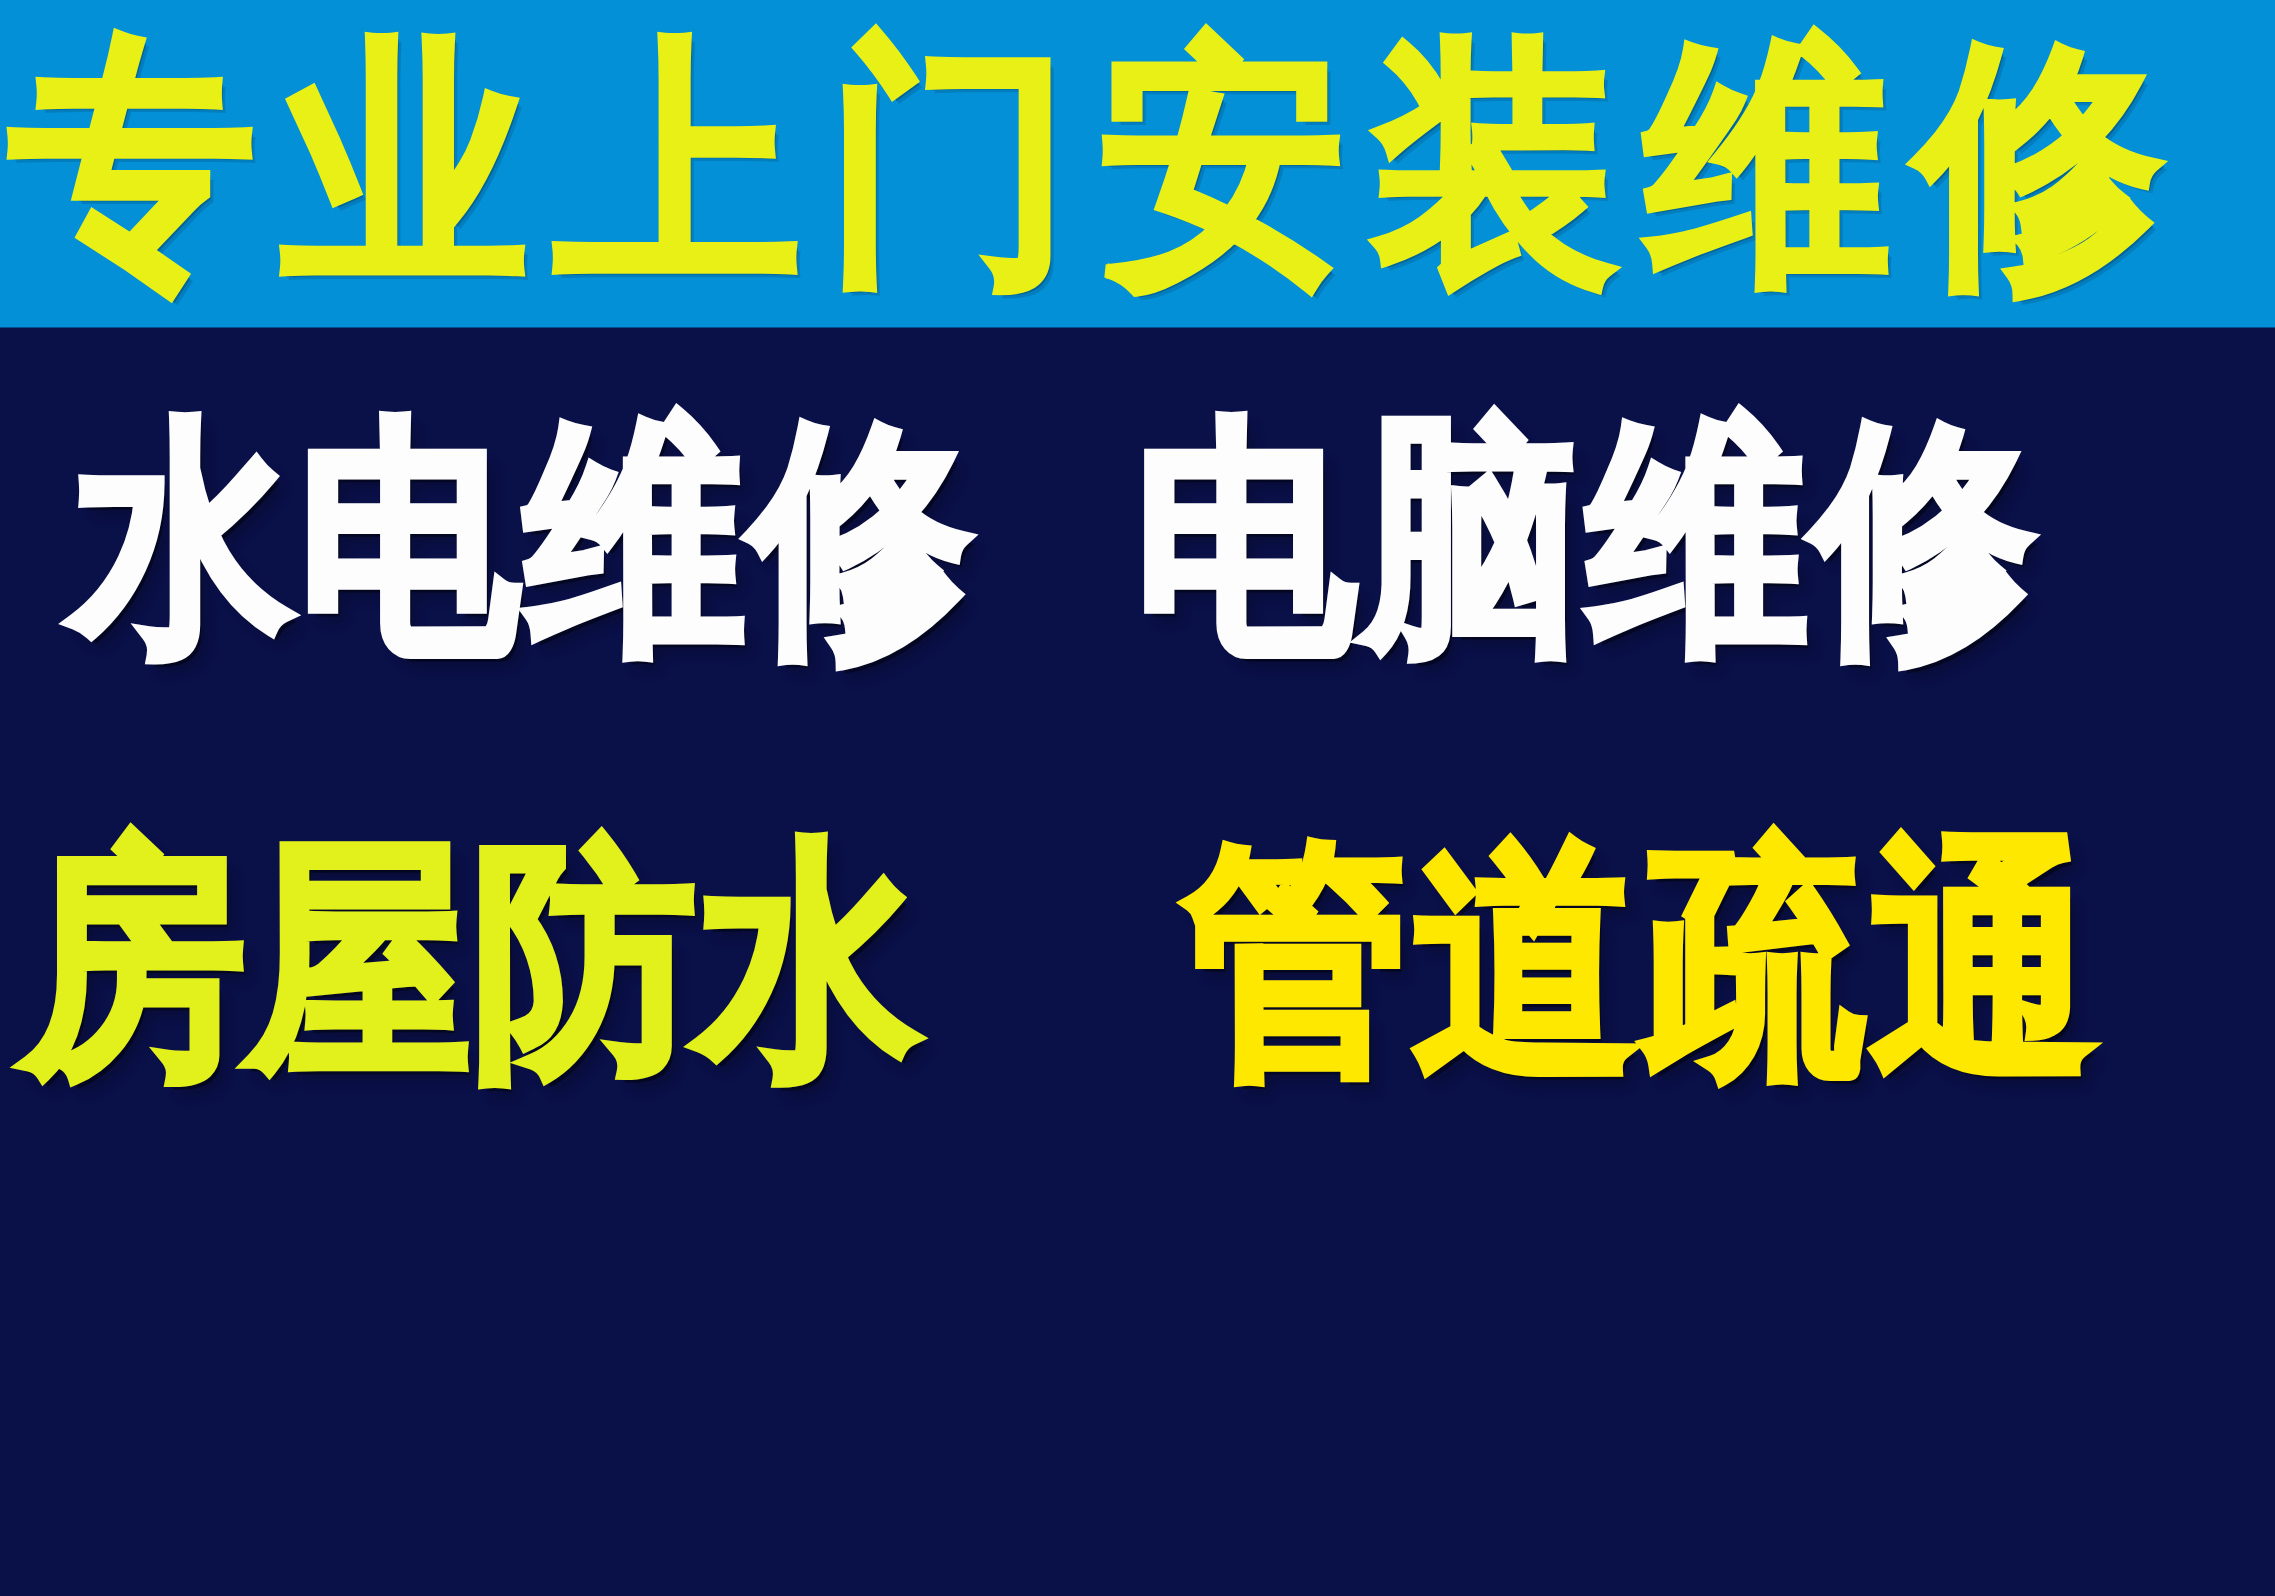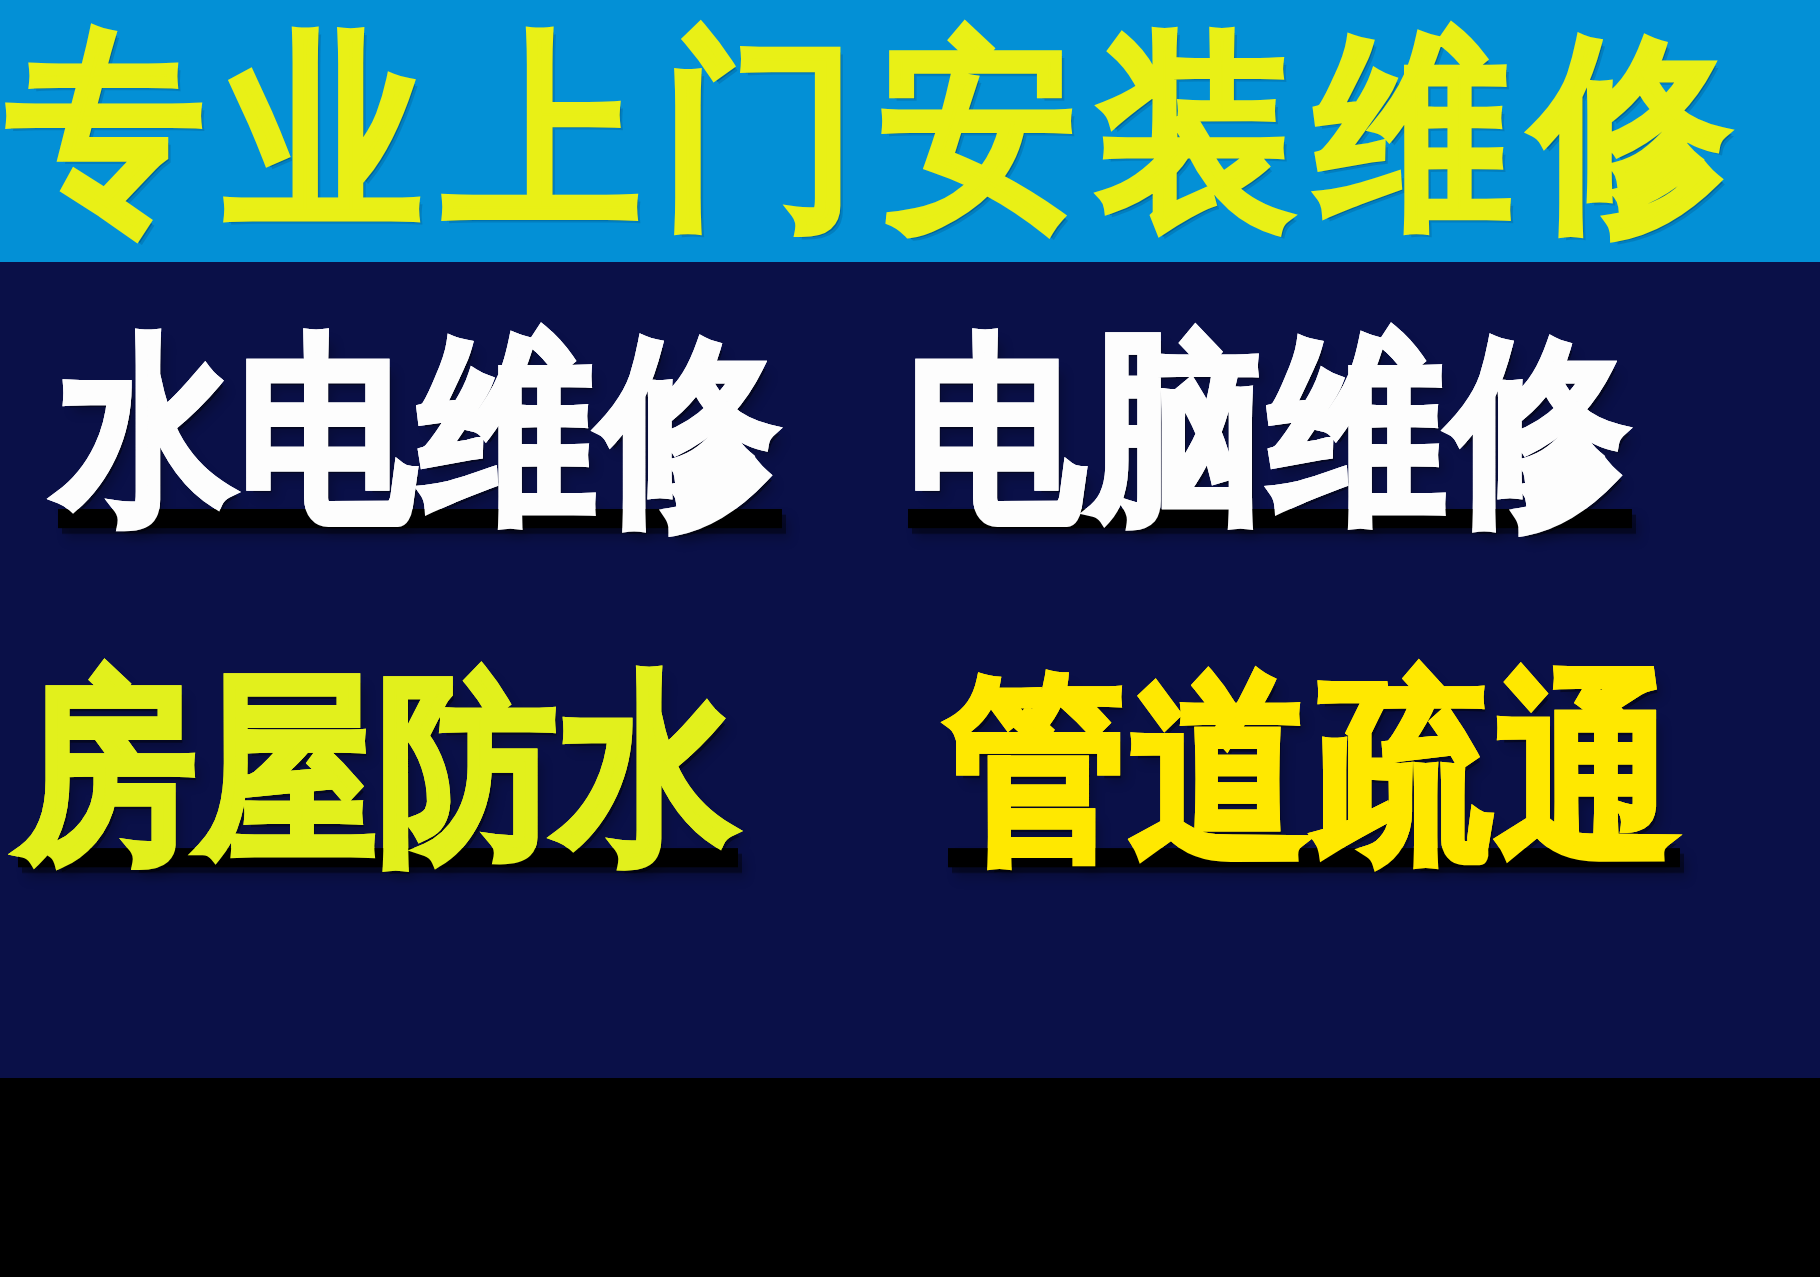--- a/index.html
+++ b/index.html
@@ -4,21 +4,21 @@
 <title>专业上门安装维修</title>
 <style>
   html, body {
     margin: 0;
     padding: 0;
     background: #000;
   }
   #poster {
     position: relative;
     width: 1820px;
-    height: 1078px;
+    height: 1277px;
     overflow: hidden;
     background: #0a1048;
     font-family: "DejaVu Sans", "Liberation Sans", sans-serif;
     user-select: none;
   }
 
   
   #banner {
     position: absolute;
     left: 0;
@@ -63,22 +63,22 @@
     grid-template-rows: 1fr 1fr 1fr;
     align-items: center;
   }
   .service-cell {
     height: 100%;
     display: flex;
     align-items: center;
     overflow: visible;
     white-space: nowrap;
   }
-  .service-cell.col-left  { justify-content: flex-start; padding-left: 58px; text-decoration: underline; }
-  .service-cell.col-right { justify-content: flex-start; padding-left: 18px; text-decoration: underline; }
+  .service-cell.col-left  { justify-content: flex-start; padding-left: 58px; }
+  .service-cell.col-right { justify-content: flex-start; padding-left: 18px; }
 
   .service-label {
     font-size: 172px;
     line-height: 1;
     font-weight: 900;
     letter-spacing: 5px;
     -webkit-text-stroke: 6px currentColor;
     text-shadow:
        4px 5px 0 rgba(0,0,0,.42),
        8px 9px 10px rgba(0,0,0,.22);

